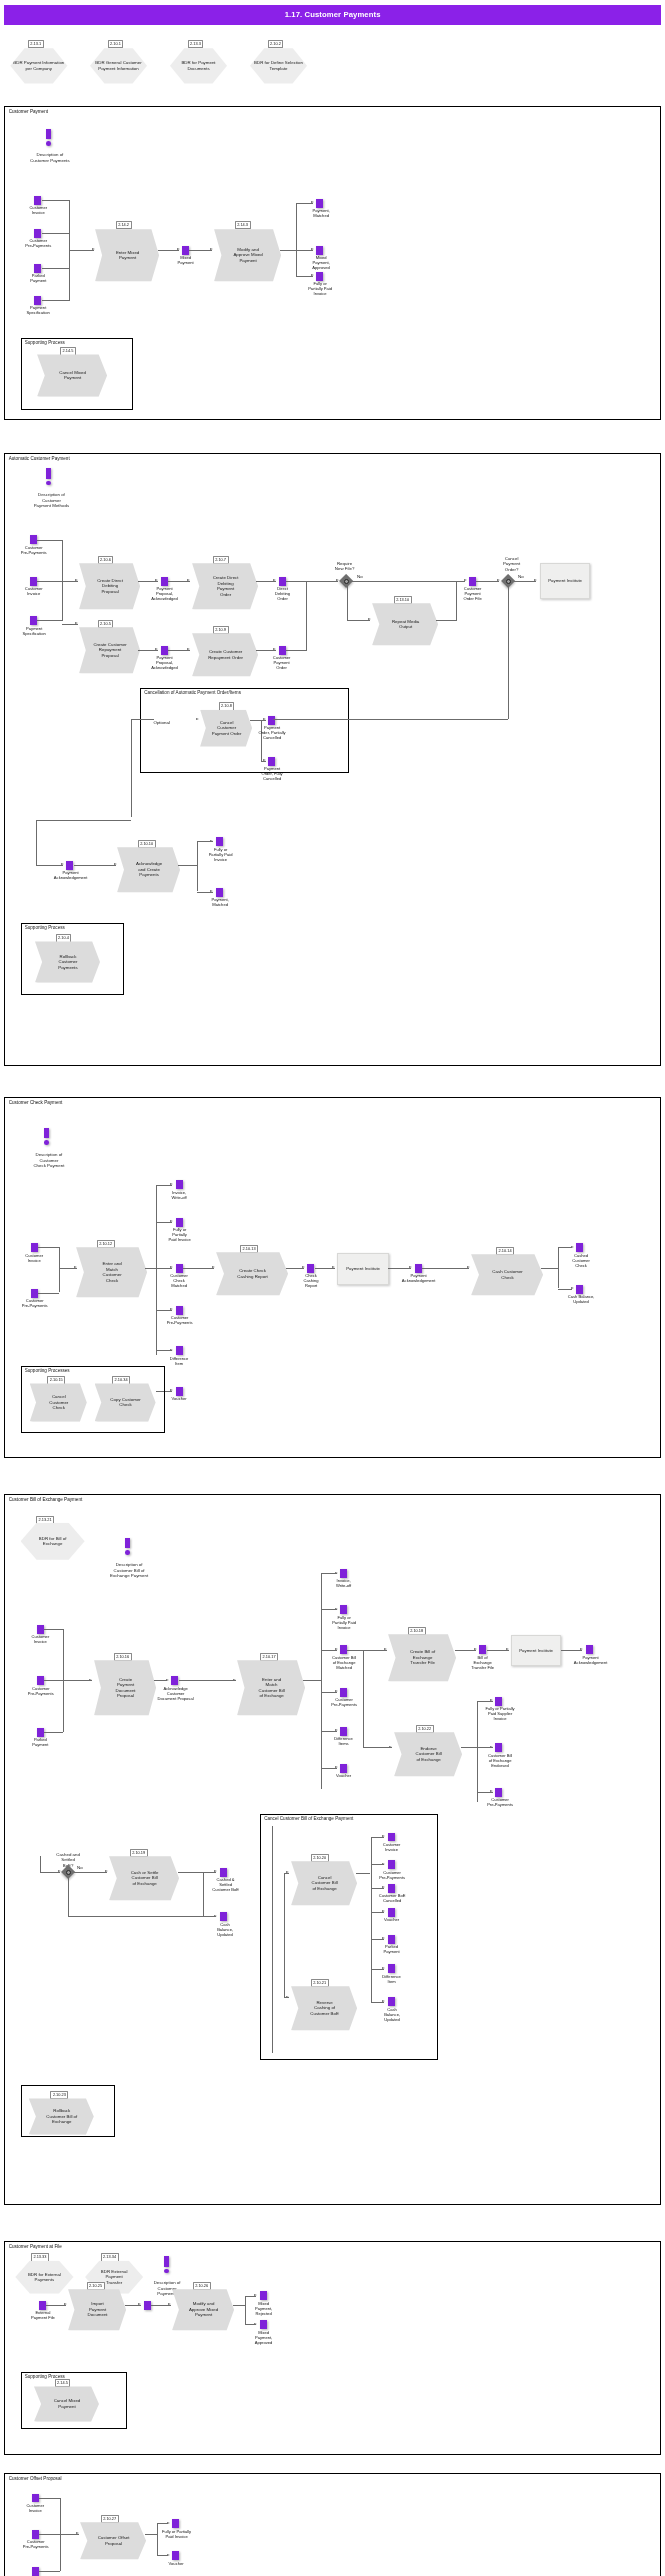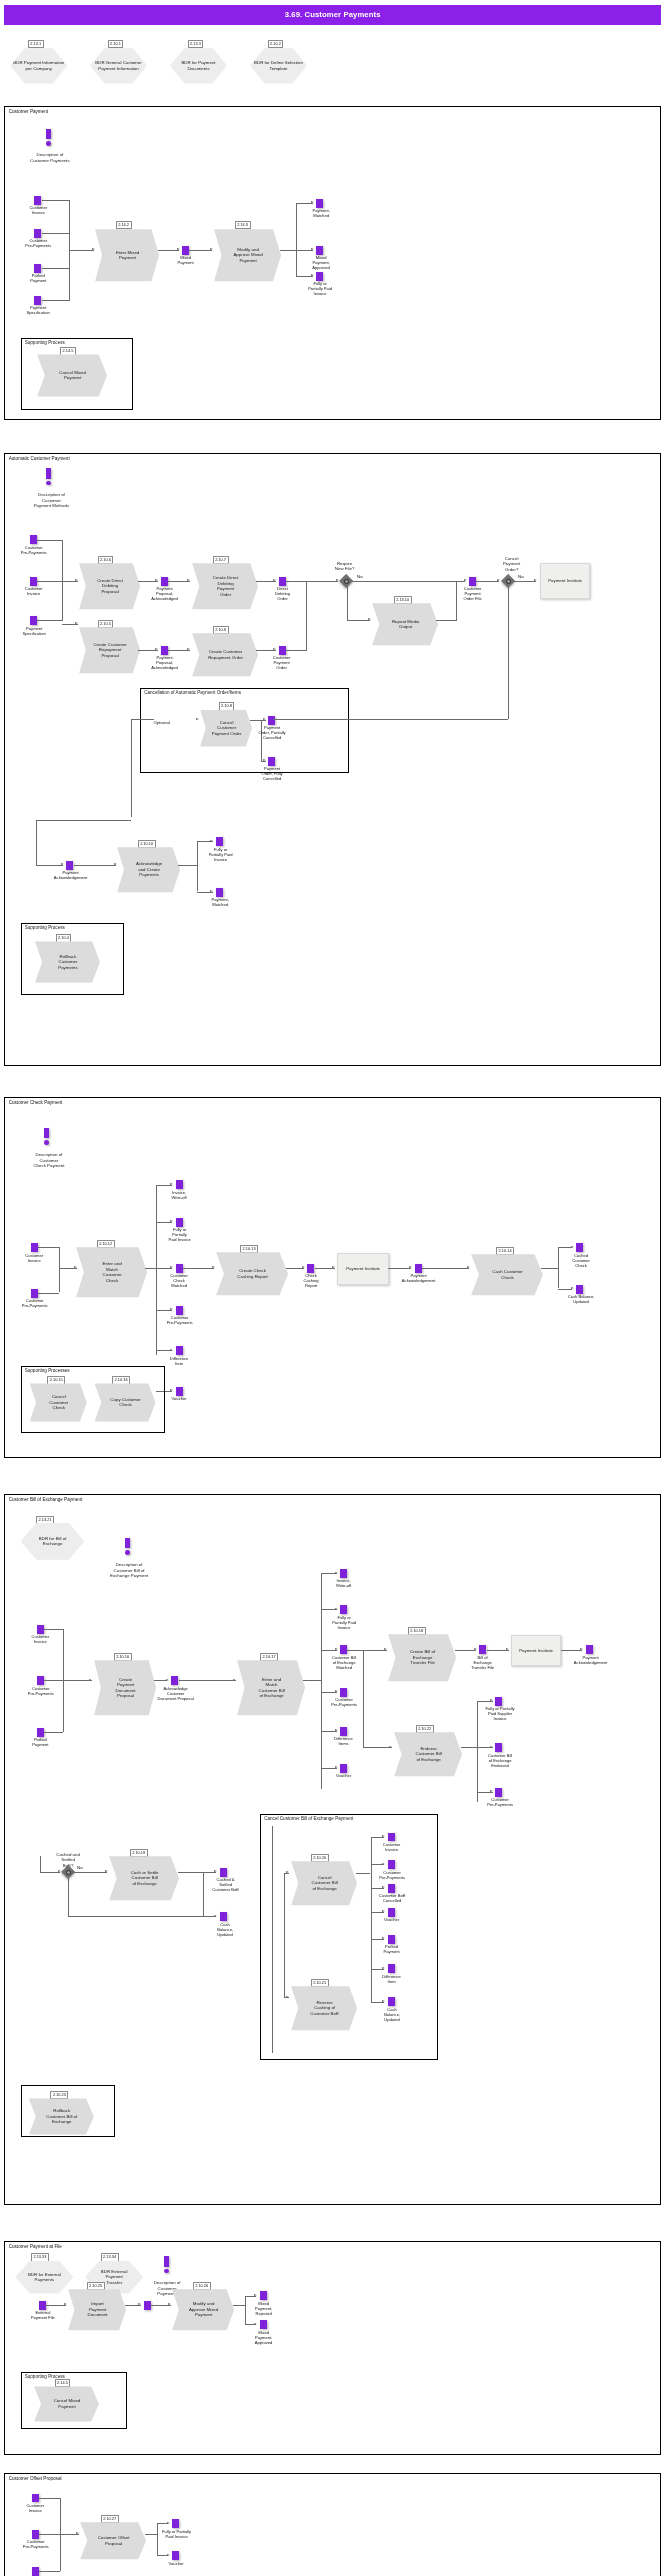--- a/index.html
+++ b/index.html
@@ -109,21 +109,21 @@
     position:absolute; width:0; height:0;
     border-top:1.8px solid transparent; border-bottom:1.8px solid transparent;
     border-left:3.1px solid #6b6b6b;
   }
 </style>
 </head>
 <body>
 
 <div id="page">
 
-  <div class="title-bar">3.69. Customer Payments</div>
+  <div class="title-bar">1.17. Customer Payments</div>
 
   <div class="node" style="left:10.3px;top:42px;">
     <div class="idtag" style="left:17.5px;top:-2.1px;">2.13.1</div>
     <div class="hexa" style="width:57px;height:35px;margin-top:6.2px;">BDR Payment Information per Company</div>
   </div>
   <div class="node" style="left:90px;top:42px;">
     <div class="idtag" style="left:17.5px;top:-2.1px;">2.10.1</div>
     <div class="hexa" style="width:57px;height:35px;margin-top:6.2px;">BDR General Customer Payment Information</div>
   </div>
   <div class="node" style="left:170px;top:42px;">

